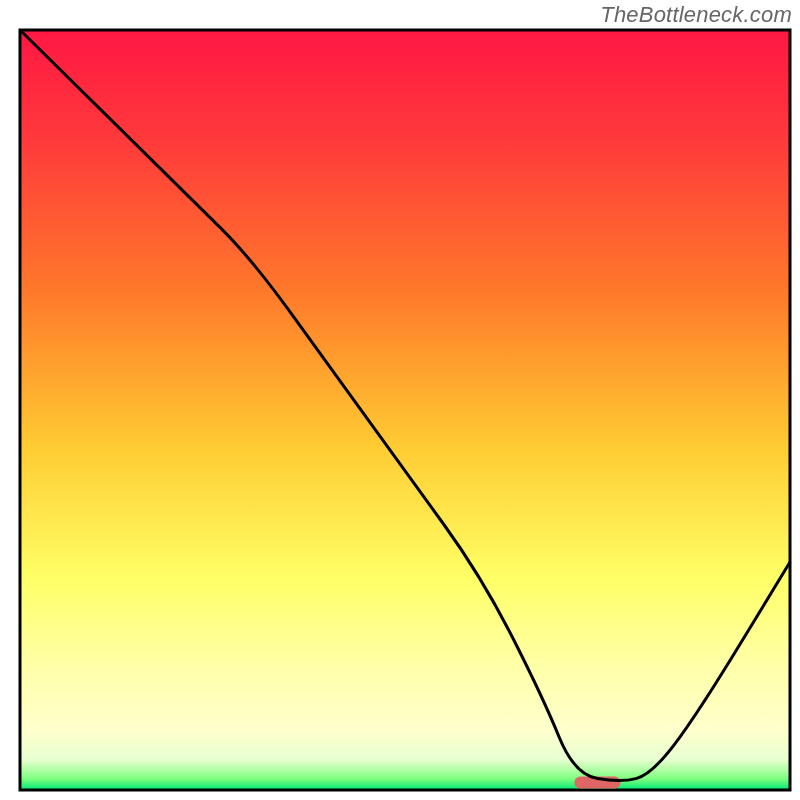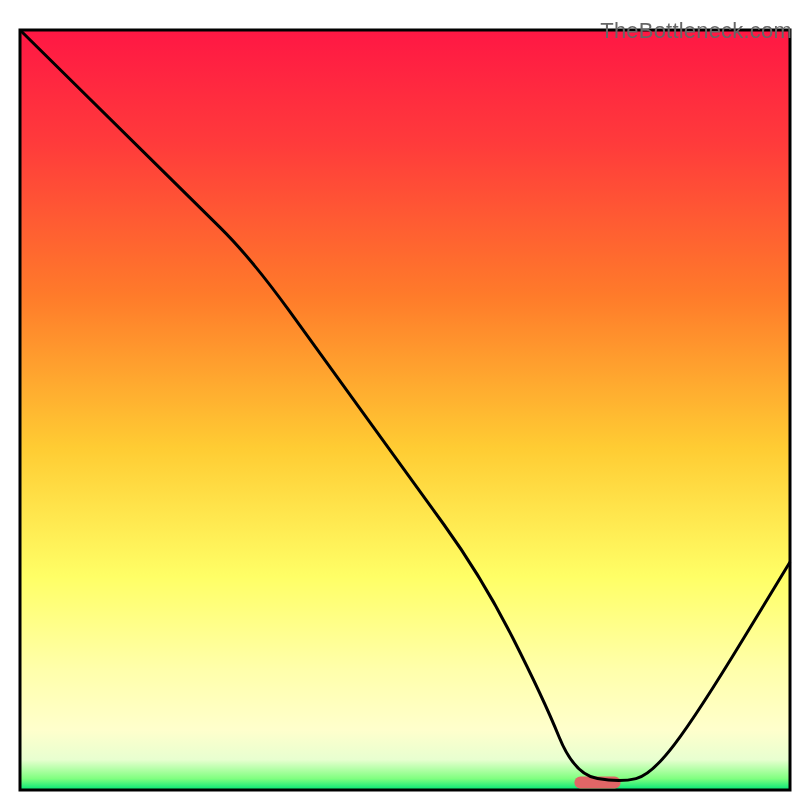--- a/index.html
+++ b/index.html
@@ -10,25 +10,26 @@
     background: #ffffff;
     font-family: Arial, Helvetica, sans-serif;
   }
   .wrap {
     position: relative;
     width: 800px;
     height: 800px;
   }
   .watermark {
     position: absolute;
-    top: 18px;
+    top: 2px;
     right: 8px;
     font-size: 22px;
     color: #666666;
     letter-spacing: 0.2px;
+    font-style: italic;
   }
   svg {
     display: block;
   }
 </style>
 </head>
 <body>
 
 <div class="wrap">
   <div class="watermark">TheBottleneck.com</div>

